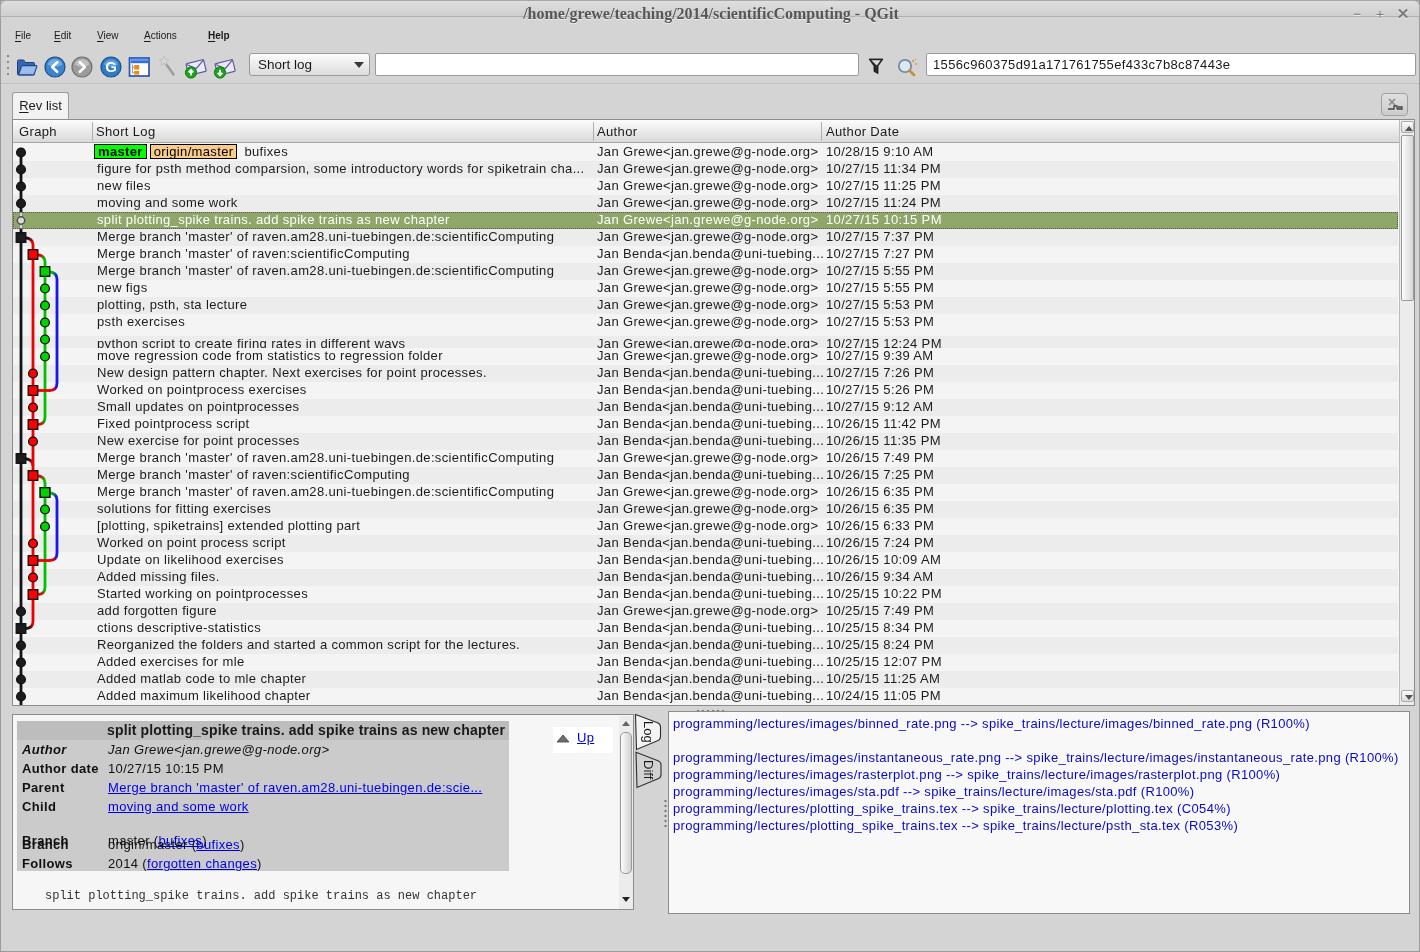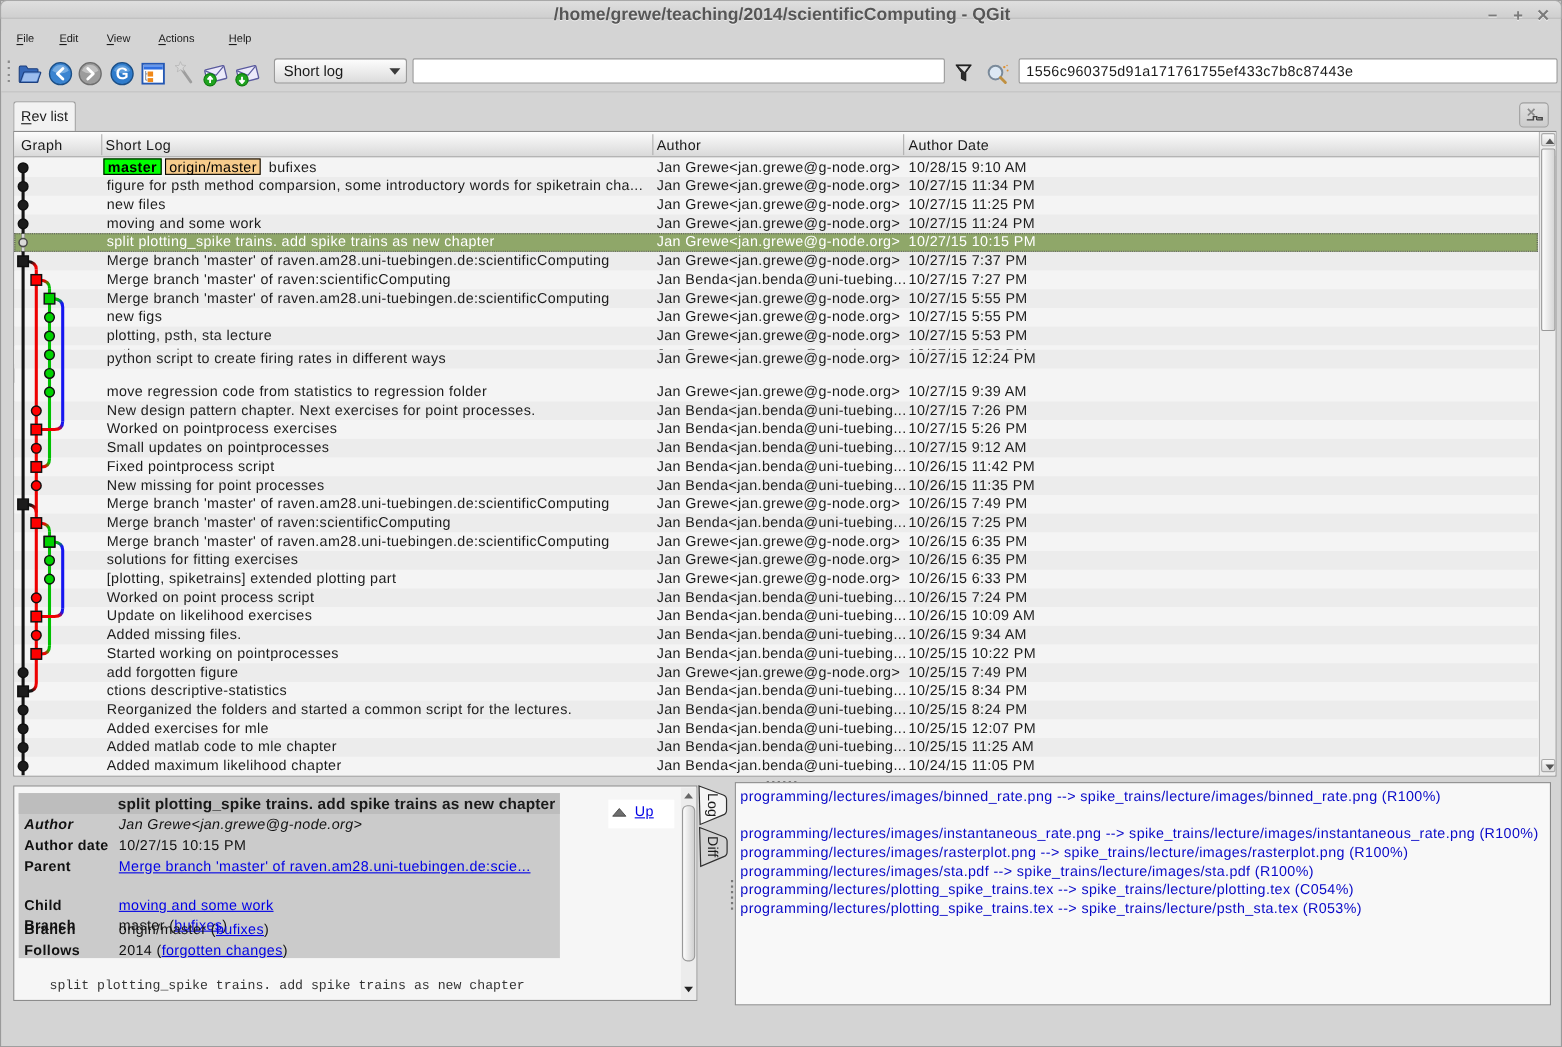--- a/index.html
+++ b/index.html
@@ -2,21 +2,21 @@
 <html><head>
 <meta charset="utf-8">
 <style>
 * { margin:0; padding:0; box-sizing:border-box; }
 html,body { width:1420px; height:952px; overflow:hidden; }
 body { font-family:"Liberation Sans", sans-serif; background:#d4d4d4; position:relative; outline:1px solid #9a9a9a; outline-offset:-1px; }
 
 #titlebar { position:absolute; left:0; top:0; width:1420px; height:17px;
   background:linear-gradient(#dfdfdf,#cfcfcf);
   border:1px solid #a8a8a8; border-bottom:1px solid #b0b0b0;
-  border-radius:6px 6px 0 0; }
+  border-radius:6px 6px 0 0;font-family:Liberation Serif, serif; }
 #title-text { position:absolute; left:0; top:4px; width:1420px; text-align:center;
   font-size:16px; font-weight:bold; color:#565656; text-shadow:0 1px 0 #ececec; }
 .winbtn { position:absolute; top:4px; width:20px; height:19px; color:#7b7b7b;
   font-size:15px; font-weight:bold; text-align:center; line-height:19px; text-shadow:0 1px 0 #f2f2f2; }
 
 #menubar { position:absolute; left:1px; top:28px; width:1418px; height:23px; background:#d4d4d4; }
 .menu { position:absolute; top:2px; font-size:10px; color:#1a1a1a; }
 .menu u { text-decoration:underline; text-underline-offset:2px; }
 
 #toolbar { position:absolute; left:1px; top:51px; width:1418px; height:33px; background:#d4d4d4;
@@ -90,21 +90,21 @@
   <div class="winbtn" style="left:1346px;">−</div>
   <div class="winbtn" style="left:1369px;">+</div>
   <div class="winbtn" style="left:1392px;">✕</div>
 </div>
 
 <div id="menubar">
   <div class="menu" style="left:14px;"><u>F</u>ile</div>
   <div class="menu" style="left:53px;"><u>E</u>dit</div>
   <div class="menu" style="left:96px;"><u>V</u>iew</div>
   <div class="menu" style="left:143px;"><u>A</u>ctions</div>
-  <div class="menu" style="left:207px;"><u>H</u>elp</div>
+  <div class="menu" style="left:207px;font-weight:bold;"><u>H</u>elp</div>
 </div>
 
 <div id="toolbar">
   <div id="tb-handle"></div>
   <svg class="ticon" style="left:13px;" width="26" height="26" viewBox="0 0 26 26">
 <g>
  <path d="M3.5,7.5 L3.5,20 Q3.5,21 4.5,21 L19.5,21 Q20.5,21 20.5,20 L20.5,9.5 Q20.5,8.5 19.5,8.5 L11.5,8.5 L9.7,6 L4.5,6 Q3.5,6 3.5,7.5 Z" fill="#3668b8" stroke="#1c3f7e" stroke-width="1"></path>
  <path d="M4.6,20.2 L7.4,12.4 Q7.7,11.4 8.7,11.4 L22.3,11.4 Q23.3,11.4 23,12.4 L20.3,19.9 Q19.9,20.9 18.9,20.9 L5,20.9 Z" fill="#6f9ce0" stroke="#1c3f7e" stroke-width="1"></path>
  <path d="M6,19.7 L8.4,12.9 L21.6,12.9 L19.2,19.7 Z" fill="#9cbdee"></path>
 </g>
@@ -246,21 +246,21 @@
 <div class="row even" style="top:153px;">
         <span class="sl">plotting, psth, sta lecture</span>
         <span class="au">Jan Grewe&lt;jan.grewe@g-node.org&gt;</span>
         <span class="da">10/27/15 5:53 PM</span>
       </div>
 <div class="row odd" style="top:170px;">
         <span class="sl">psth exercises</span>
         <span class="au">Jan Grewe&lt;jan.grewe@g-node.org&gt;</span>
         <span class="da">10/27/15 5:53 PM</span>
       </div>
-<div class="row even" style="top:174px;">
+<div class="row even" style="top:192px;">
         <span class="sl">python script to create firing rates in different ways</span>
         <span class="au">Jan Grewe&lt;jan.grewe@g-node.org&gt;</span>
         <span class="da">10/27/15 12:24 PM</span>
       </div>
 <div class="row odd" style="top:204px;">
         <span class="sl">move regression code from statistics to regression folder</span>
         <span class="au">Jan Grewe&lt;jan.grewe@g-node.org&gt;</span>
         <span class="da">10/27/15 9:39 AM</span>
       </div>
 <div class="row even" style="top:221px;">
@@ -277,21 +277,21 @@
         <span class="sl">Small updates on pointprocesses</span>
         <span class="au">Jan Benda&lt;jan.benda@uni-tuebing...</span>
         <span class="da">10/27/15 9:12 AM</span>
       </div>
 <div class="row odd" style="top:272px;text-align:center;">
         <span class="sl">Fixed pointprocess script</span>
         <span class="au">Jan Benda&lt;jan.benda@uni-tuebing...</span>
         <span class="da">10/26/15 11:42 PM</span>
       </div>
 <div class="row even" style="top:289px;">
-        <span class="sl">New missing for point processes</span>
+        <span class="sl">New exercise for point processes</span>
         <span class="au">Jan Benda&lt;jan.benda@uni-tuebing...</span>
         <span class="da">10/26/15 11:35 PM</span>
       </div>
 <div class="row odd" style="top:306px;">
         <span class="sl">Merge branch 'master' of raven.am28.uni-tuebingen.de:scientificComputing</span>
         <span class="au">Jan Grewe&lt;jan.grewe@g-node.org&gt;</span>
         <span class="da">10/26/15 7:49 PM</span>
       </div>
 <div class="row even" style="top:323px;">
         <span class="sl">Merge branch 'master' of raven:scientificComputing</span>
@@ -467,21 +467,21 @@
     <div style="position:absolute;left:20px;top:0;width:2px;height:2px;background:#777;"></div>
     <div style="position:absolute;left:25px;top:0;width:2px;height:2px;background:#777;"></div>
   </div>
 
 <div id="lpanel">
   <div id="infobox">
     <div id="ib-title">split plotting_spike trains. add spike trains as new chapter</div>
     <div class="ib-row" style="top:21px;font-style:italic;"><b>Author</b>Jan Grewe&lt;jan.grewe@g-node.org&gt;</div>
     <div class="ib-row" style="top:40px;"><b>Author date</b>10/27/15 10:15 PM</div>
     <div class="ib-row" style="top:59px;"><b>Parent</b><a class="lnk">Merge branch 'master' of raven.am28.uni-tuebingen.de:scie...</a></div>
-    <div class="ib-row" style="top:94px;"><b>Child</b><a class="lnk">moving and some work</a></div>
+    <div class="ib-row" style="top:78px;"><b>Child</b><a class="lnk">moving and some work</a></div>
     <div class="ib-row" style="top:112px;"><b>Branch</b>master (<a class="lnk">bufixes</a>)</div>
     <div class="ib-row" style="top:116px;"><b>Branch</b>origin/master (<a class="lnk">bufixes</a>)</div>
     <div class="ib-row" style="top:135px;"><b>Follows</b>2014 (<a class="lnk">forgotten changes</a>)</div>
   </div>
   <div id="upbox">
       <svg width="18" height="14" style="position:absolute;left:2px;top:5px;">
         <path d="M2,10 L8,3 L14,10 Z" fill="#6e6e6e" stroke="#444" stroke-width="0.8"></path>
       </svg>
 <a class="lnk" style="font-size:13px;letter-spacing:0.35px;position:absolute;left:24px;top:3px;">Up</a>
     </div>

